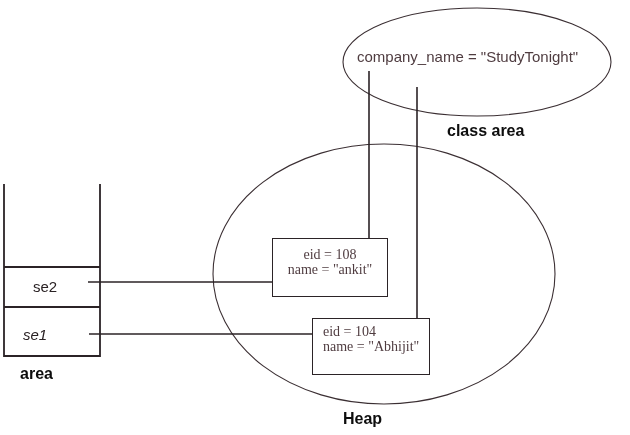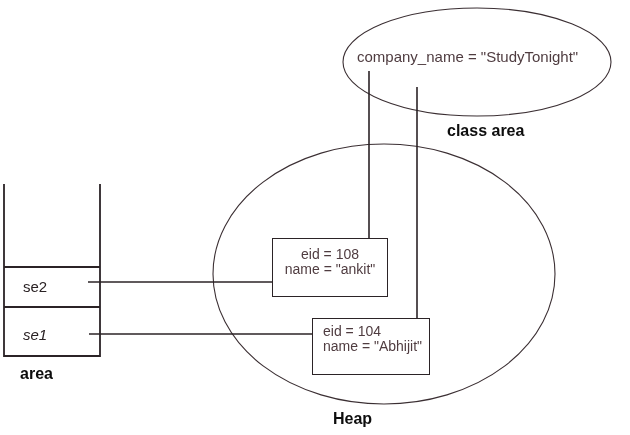--- a/index.html
+++ b/index.html
@@ -28,20 +28,21 @@
     border:1.5px solid #2b2326;
     background:#ffffff;
     display:flex;
     flex-direction:column;
     justify-content:center;
     color:#4f3c40;
     font-size:14px;
     line-height:15px;
     box-sizing:border-box;
     white-space:nowrap;
+    font-family:Liberation Serif, serif;
   }
   .obj-box.centered{align-items:center;text-align:center;padding-bottom:12px;}
   .obj-box.leftish{align-items:flex-start;padding-left:10px;padding-bottom:16px;}
   .stack-frame-label{
     color:#2a2224;
     font-size:15px;
     white-space:nowrap;
   }
 </style>
 </head>
@@ -79,20 +80,20 @@
 
   <div class="obj-box centered" style="left:272px;top:238px;width:116px;height:59px;">
     <div>eid = 108</div>
     <div>name = "ankit"</div>
   </div>
   <div class="obj-box leftish" style="left:312px;top:318px;width:118px;height:57px;">
     <div>eid = 104</div>
     <div>name = "Abhijit"</div>
   </div>
 
-  <div class="abs bold-label" style="left:333px;top:410px;">Heap</div>
+  <div class="abs bold-label" style="left:343px;top:410px;">Heap</div>
 
-  <div class="abs stack-frame-label" style="left:23px;top:278px;">se2</div>
+  <div class="abs stack-frame-label" style="left:33px;top:278px;">se2</div>
   <div class="abs stack-frame-label" style="left:23px;top:326px;font-style:italic;">se1</div>
 
   <div class="abs bold-label" style="left:20px;top:365px;">area</div>
 
 </div>
 
 </body></html>

